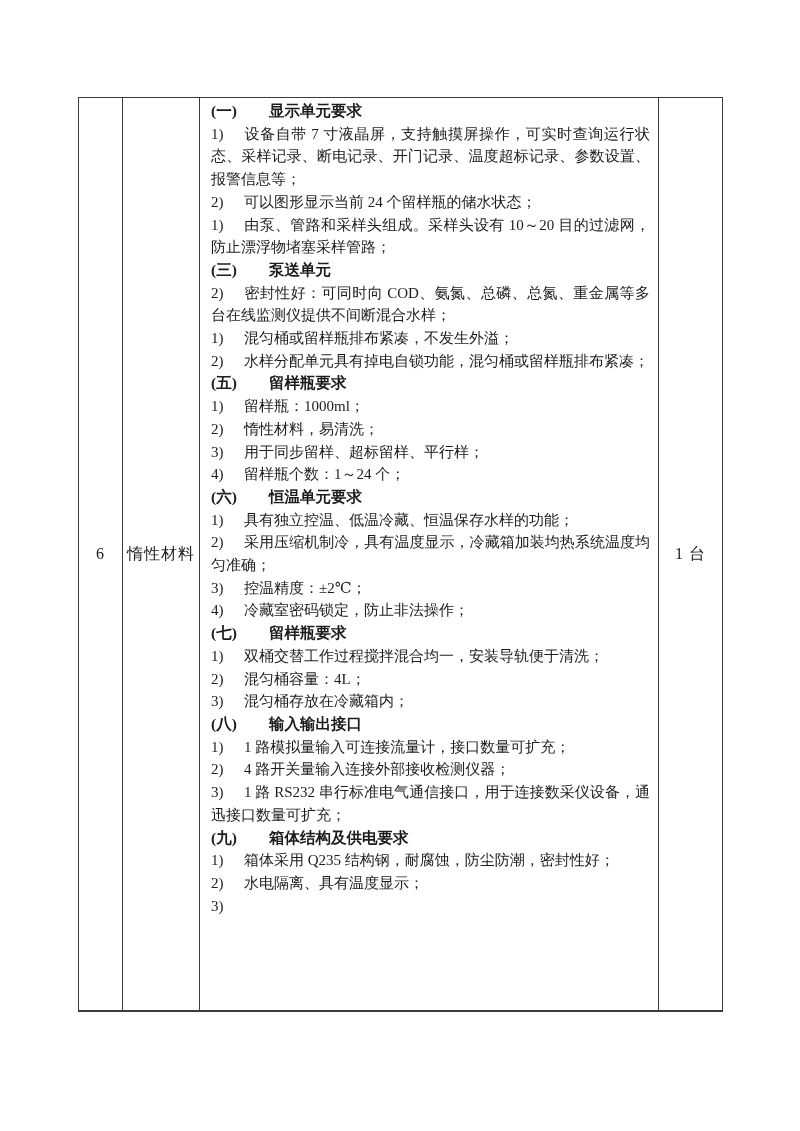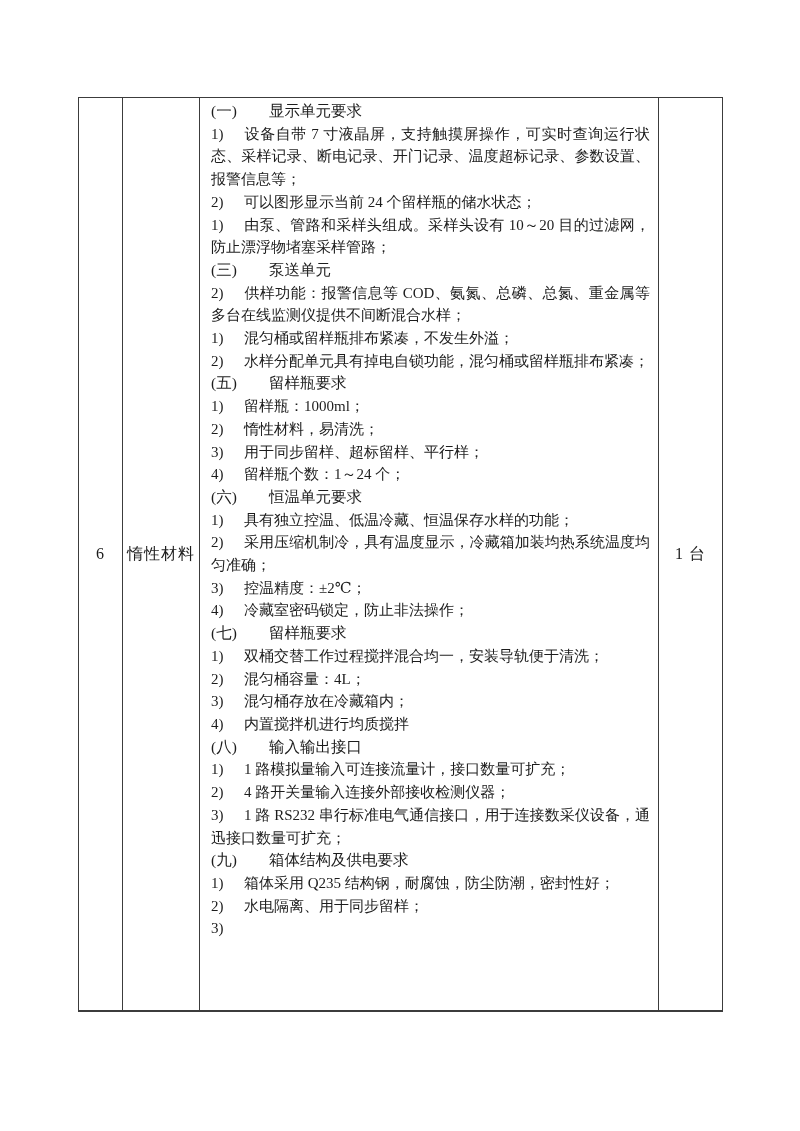--- a/index.html
+++ b/index.html
@@ -17,65 +17,64 @@
   .cell{border-right:1px solid #3c3c3c;box-sizing:border-box;min-width:0;}
   .cell:last-child{border-right:none;}
   .cell-center{
     display:flex;align-items:center;justify-content:center;
     font-size:16px;letter-spacing:1px;white-space:nowrap;
   }
   .cell-content{
     padding:2px 8px 0 11px;font-size:15px;line-height:22.7px;
     text-align:justify;overflow:hidden;
   }
-  .sec-heading{font-weight:normal;font-size:15.5px;}
+  .sec-heading{font-weight:bold;font-size:15.5px;}
   .sec-num{display:inline-block;width:58px;}
   .item-num{display:inline-block;width:33px;}
 </style>
 </head>
 <body>
 
 <div class="page">
   <div class="spec-table">
     <div class="cell cell-center">
       <span>6</span>
     </div>
     <div class="cell cell-center">
       <span>惰性材料</span>
     </div>
     <div class="cell cell-content">
         <div class="sec-heading"><span class="sec-num">(一)</span><span class="sec-title">显示单元要求</span></div>
         <div class="item"><span class="item-num">1)</span><span class="item-text">设备自带 7 寸液晶屏，支持触摸屏操作，可实时查询运行状态、采样记录、断电记录、开门记录、温度超标记录、参数设置、报警信息等；</span></div>
         <div class="item"><span class="item-num">2)</span><span class="item-text">可以图形显示当前 24 个留样瓶的储水状态；</span></div>
         <div class="item"><span class="item-num">1)</span><span class="item-text">由泵、管路和采样头组成。采样头设有 10～20 目的过滤网，防止漂浮物堵塞采样管路；</span></div>
         <div class="sec-heading"><span class="sec-num">(三)</span><span class="sec-title">泵送单元</span></div>
-        <div class="item"><span class="item-num">2)</span><span class="item-text">供样功能：报警信息等 COD、氨氮、总磷、总氮、重金属等多台在线监测仪提供不间断混合水样；</span></div>
+        <div class="item"><span class="item-num">2)</span><span class="item-text">密封性好：可同时向 COD、氨氮、总磷、总氮、重金属等多台在线监测仪提供不间断混合水样；</span></div>
         <div class="item"><span class="item-num">1)</span><span class="item-text">混匀桶或留样瓶排布紧凑，不发生外溢；</span></div>
         <div class="item"><span class="item-num">2)</span><span class="item-text">水样分配单元具有掉电自锁功能，混匀桶或留样瓶排布紧凑；</span></div>
         <div class="sec-heading"><span class="sec-num">(五)</span><span class="sec-title">留样瓶要求</span></div>
         <div class="item"><span class="item-num">1)</span><span class="item-text">留样瓶：1000ml；</span></div>
         <div class="item"><span class="item-num">2)</span><span class="item-text">惰性材料，易清洗；</span></div>
         <div class="item"><span class="item-num">3)</span><span class="item-text">用于同步留样、超标留样、平行样；</span></div>
         <div class="item"><span class="item-num">4)</span><span class="item-text">留样瓶个数：1～24 个；</span></div>
         <div class="sec-heading"><span class="sec-num">(六)</span><span class="sec-title">恒温单元要求</span></div>
         <div class="item"><span class="item-num">1)</span><span class="item-text">具有独立控温、低温冷藏、恒温保存水样的功能；</span></div>
         <div class="item"><span class="item-num">2)</span><span class="item-text">采用压缩机制冷，具有温度显示，冷藏箱加装均热系统温度均匀准确；</span></div>
         <div class="item"><span class="item-num">3)</span><span class="item-text">控温精度：±2℃；</span></div>
         <div class="item"><span class="item-num">4)</span><span class="item-text">冷藏室密码锁定，防止非法操作；</span></div>
         <div class="sec-heading"><span class="sec-num">(七)</span><span class="sec-title">留样瓶要求</span></div>
         <div class="item"><span class="item-num">1)</span><span class="item-text">双桶交替工作过程搅拌混合均一，安装导轨便于清洗；</span></div>
         <div class="item"><span class="item-num">2)</span><span class="item-text">混匀桶容量：4L；</span></div>
         <div class="item"><span class="item-num">3)</span><span class="item-text">混匀桶存放在冷藏箱内；</span></div>
-        <div class="item"><span class="item-num">4)</span><span class="item-text">内置搅拌机进行均质搅拌</span></div>
         <div class="sec-heading"><span class="sec-num">(八)</span><span class="sec-title">输入输出接口</span></div>
         <div class="item"><span class="item-num">1)</span><span class="item-text">1 路模拟量输入可连接流量计，接口数量可扩充；</span></div>
         <div class="item"><span class="item-num">2)</span><span class="item-text">4 路开关量输入连接外部接收检测仪器；</span></div>
         <div class="item"><span class="item-num">3)</span><span class="item-text">1 路 RS232 串行标准电气通信接口，用于连接数采仪设备，通迅接口数量可扩充；</span></div>
         <div class="sec-heading"><span class="sec-num">(九)</span><span class="sec-title">箱体结构及供电要求</span></div>
         <div class="item"><span class="item-num">1)</span><span class="item-text">箱体采用 Q235 结构钢，耐腐蚀，防尘防潮，密封性好；</span></div>
-        <div class="item"><span class="item-num">2)</span><span class="item-text">水电隔离、用于同步留样；</span></div>
+        <div class="item"><span class="item-num">2)</span><span class="item-text">水电隔离、具有温度显示；</span></div>
         <div class="item"><span class="item-num">3)</span></div>
       </div>
     <div class="cell cell-center">
       <span>1 台</span>
     </div>
   </div>
 </div>
 
 </body></html>

